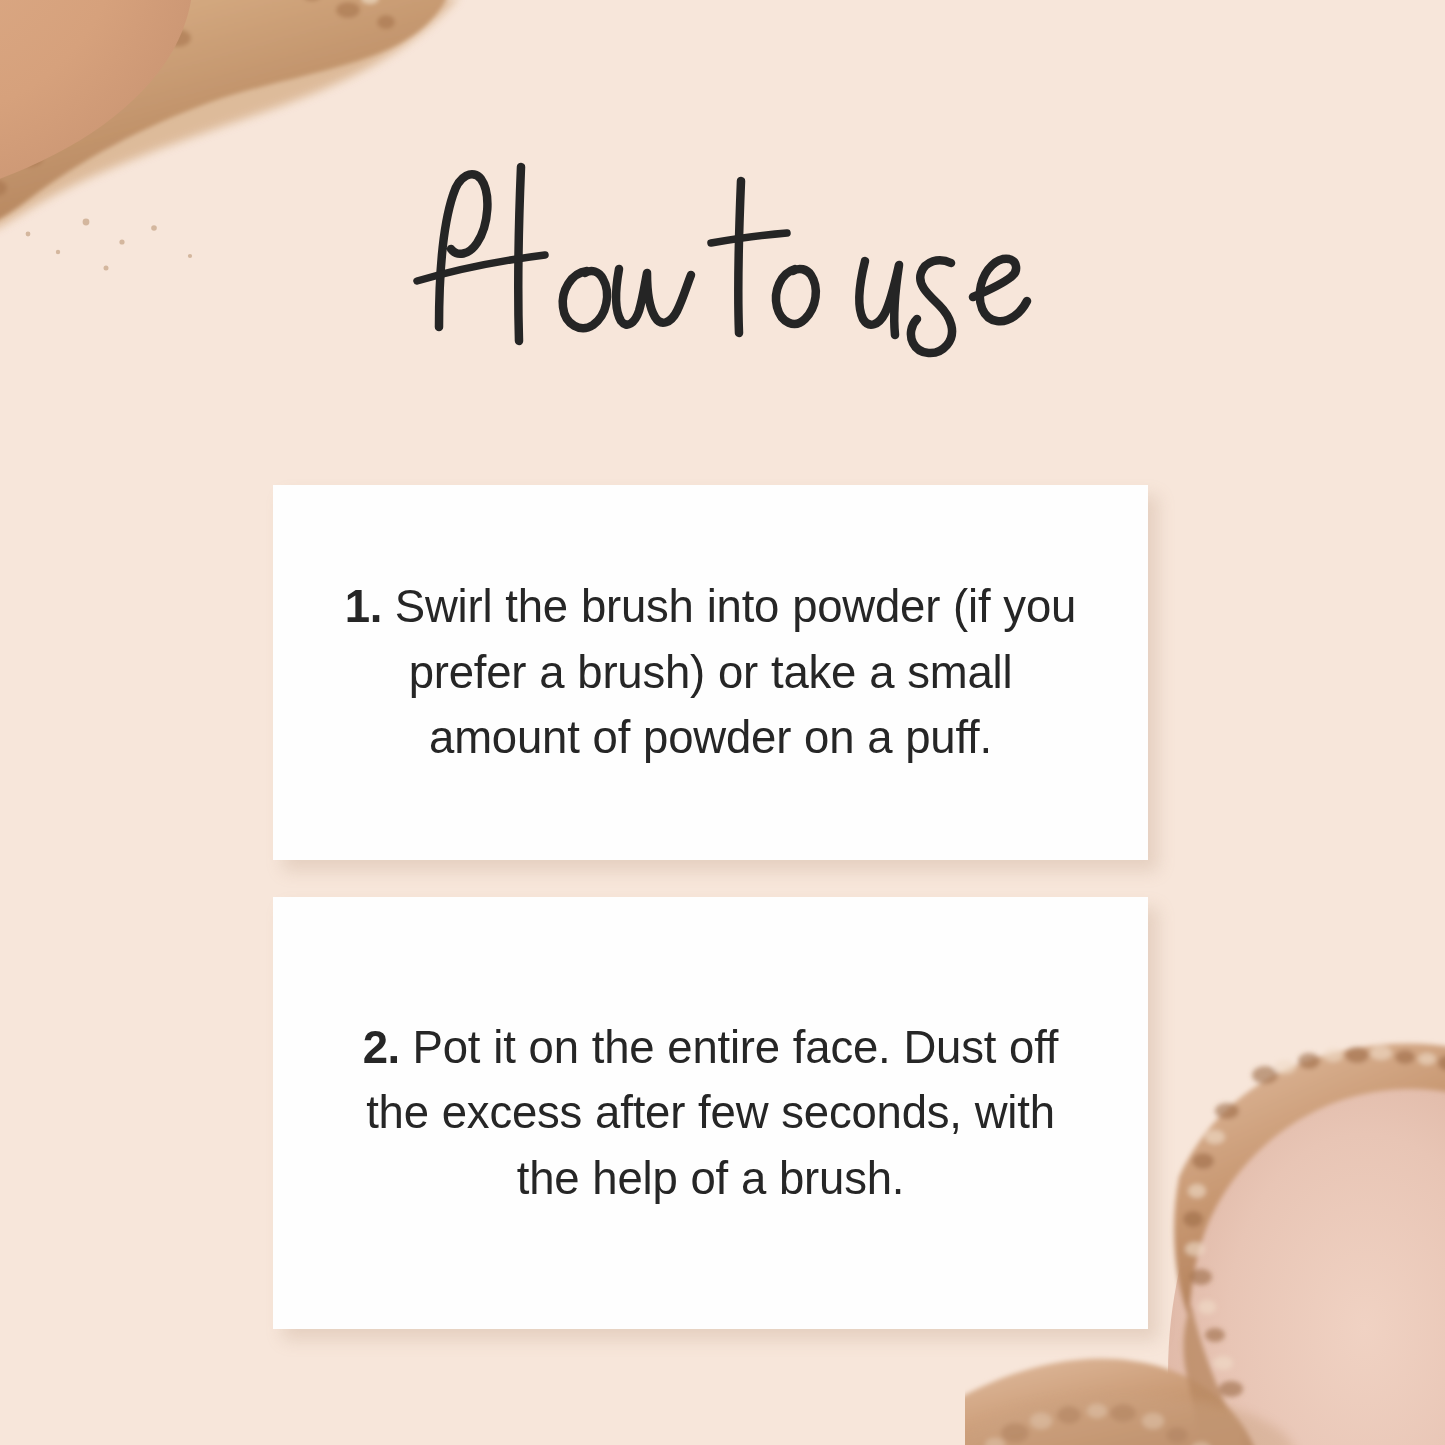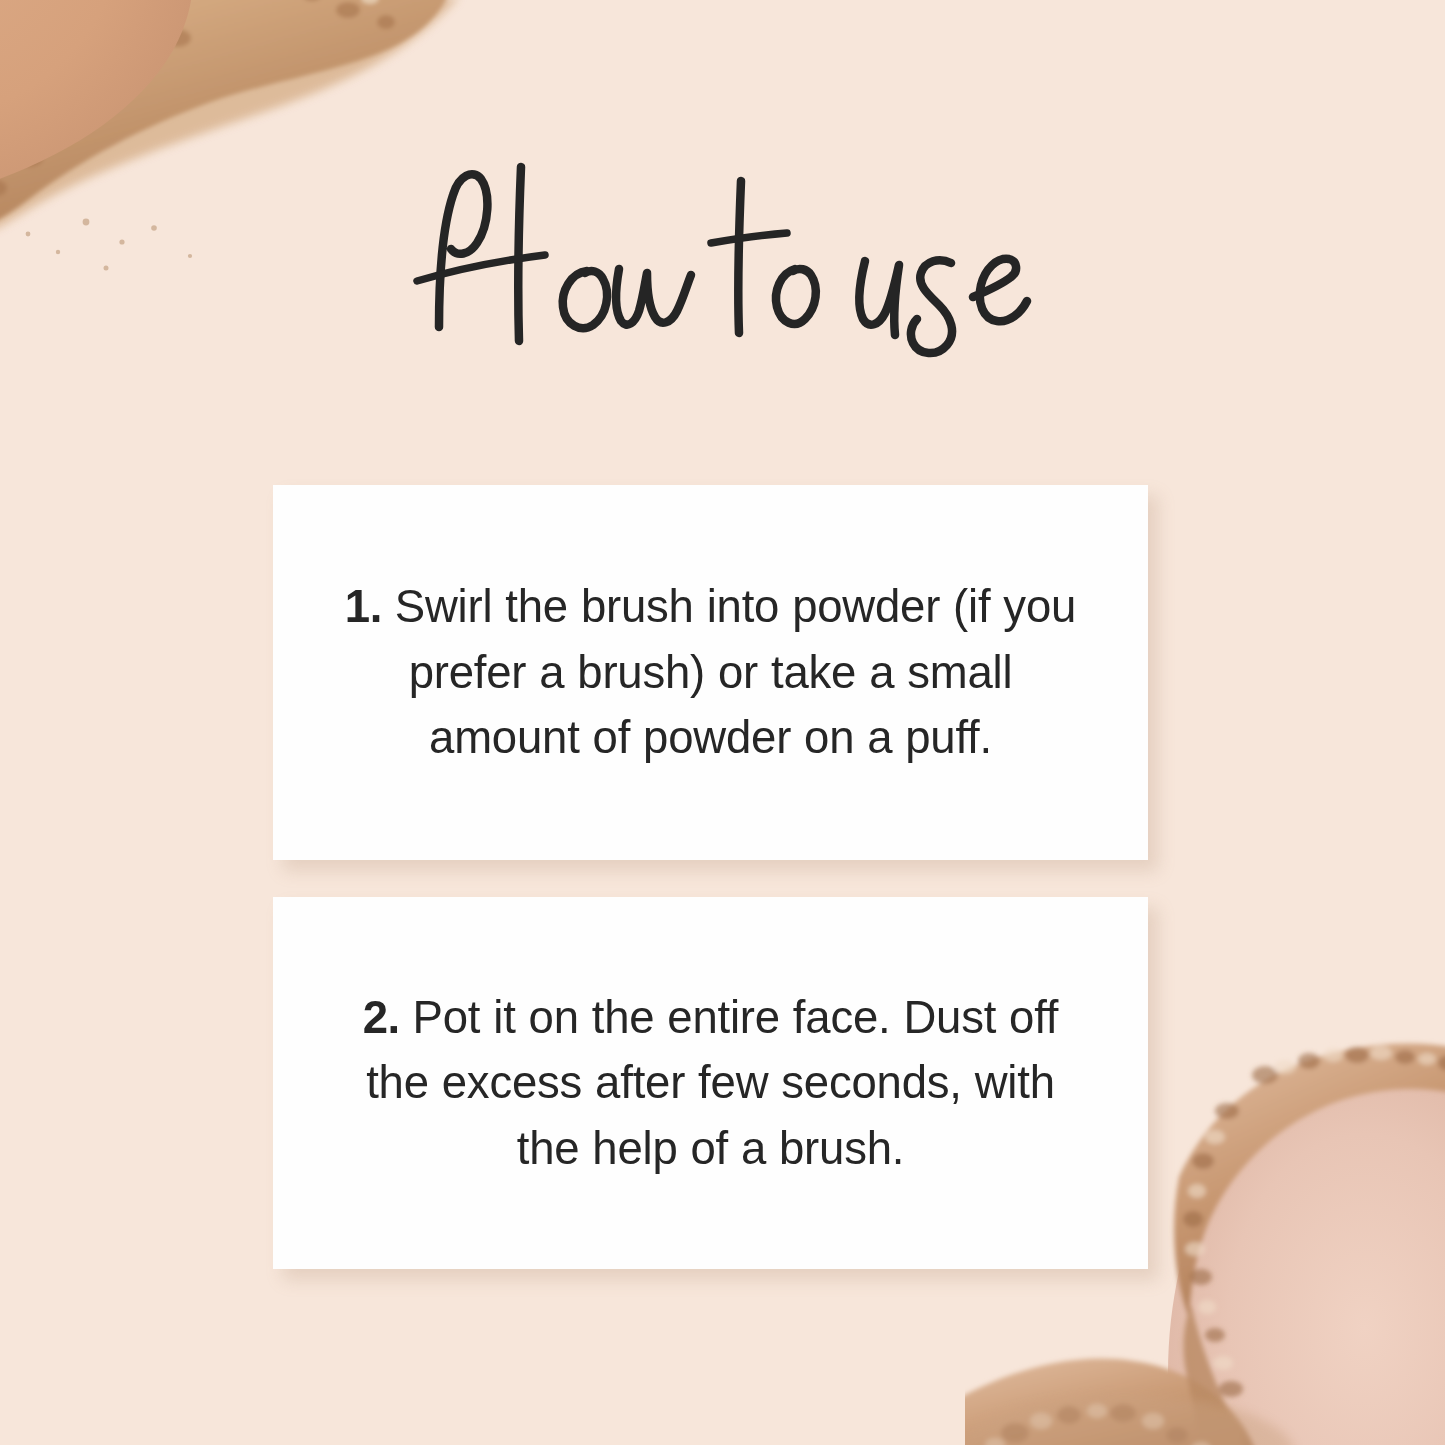--- a/index.html
+++ b/index.html
@@ -59,21 +59,21 @@
     position:relative;
     background:#fefefe;
     box-shadow:10px 11px 16px rgba(170,130,105,0.22);
     display:flex;
     align-items:center;
     justify-content:center;
     padding:0 58px;
   }
 
   #card-1 { height:375px; }
-  #card-2 { height:372px; margin-top:37px; }
+  #card-2 { height:432px; margin-top:37px; }
 
   .card-text {
     text-align:center;
     color:#262626;
     font-family:"Liberation Sans", sans-serif;
     font-size:45.5px;
     line-height:1.44;
     font-weight:400;
     letter-spacing:-0.2px;
     word-spacing:0.5px;

